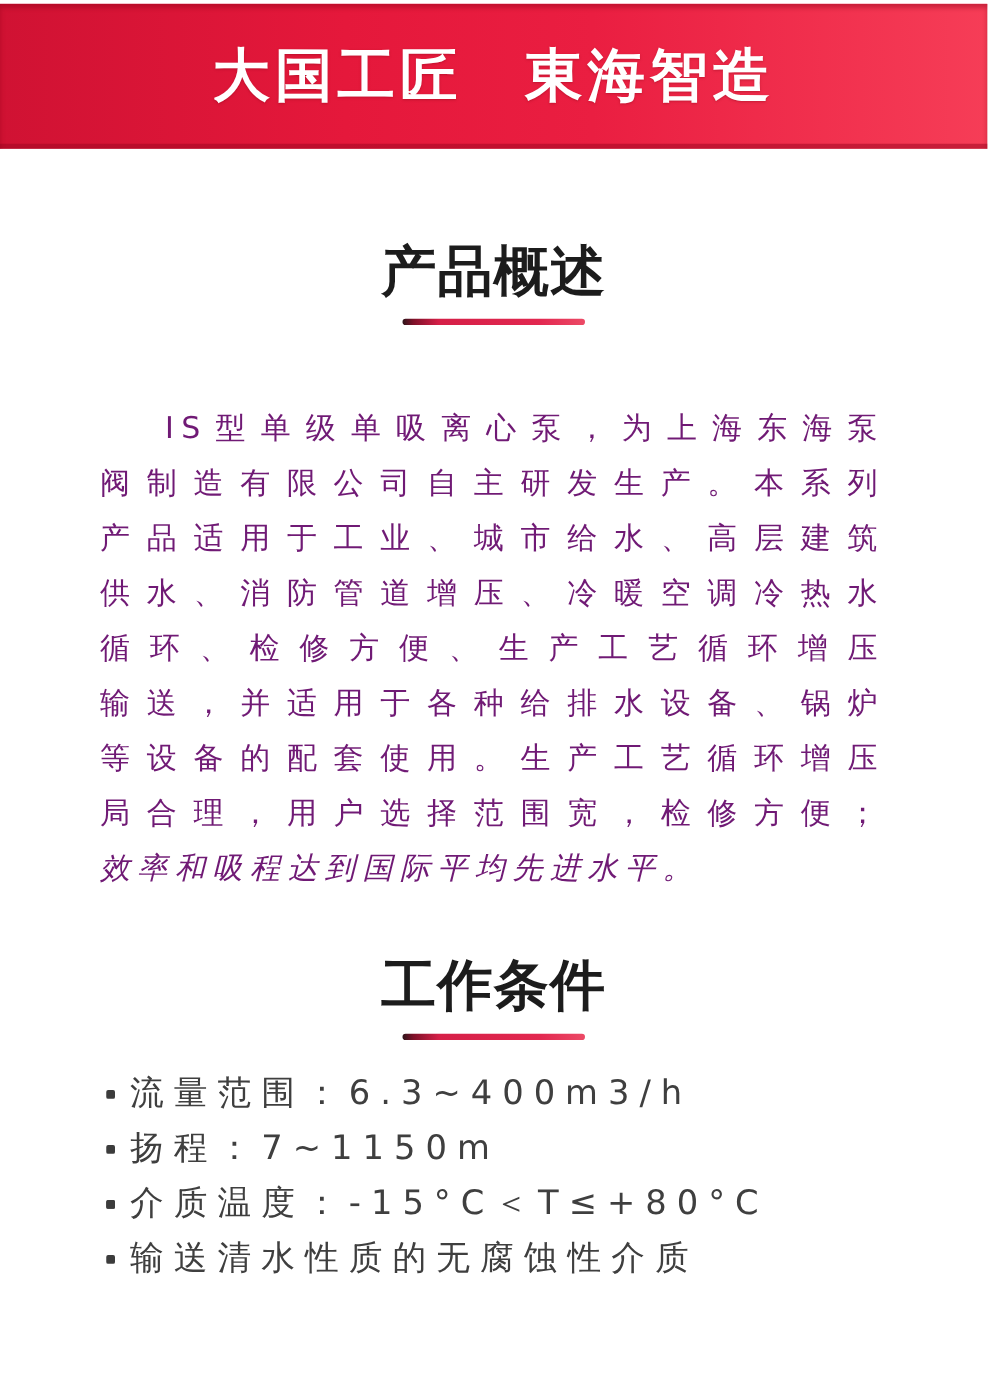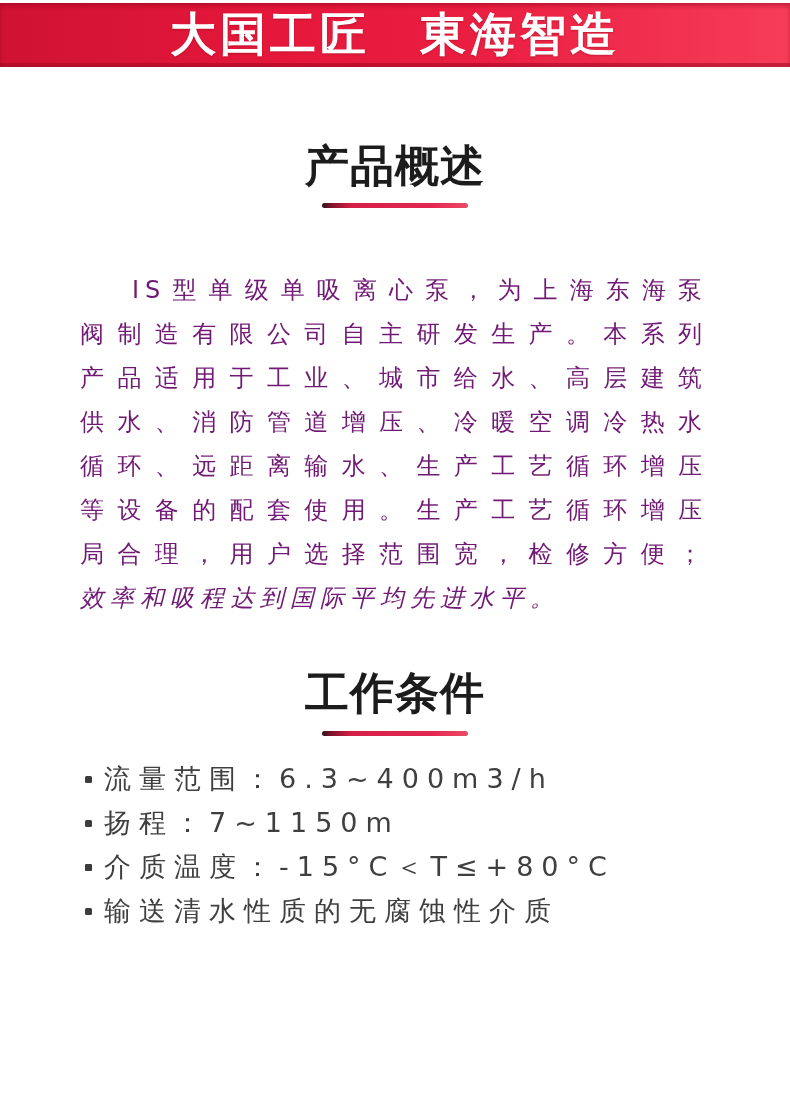--- a/index.html
+++ b/index.html
@@ -10,21 +10,21 @@
     width: 790px;
     height: 1114px;
     background: #ffffff;
     font-family: "DejaVu Sans", "Liberation Sans", sans-serif;
     overflow: hidden;
   }
 
   
   .banner {
     margin-top: 3px;
-    height: 64px;
+    height: 116px;
     display: flex;
     align-items: center;
     justify-content: center;
     background: linear-gradient(90deg, #d01233 0%, #e5183b 35%, #ea1e41 60%, #f63d57 100%);
     box-shadow: inset 0 3px 4px rgba(140, 0, 25, 0.45),
                 inset 0 -4px 0 rgba(160, 8, 35, 0.55);
   }
   .banner-title {
     color: #ffffff;
     font-size: 46px;
@@ -106,21 +106,22 @@
 
 <section>
   <h2 class="section-title title-overview">产品概述</h2>
   <div class="title-underline"></div>
 
   <div class="paragraph">
     <div class="para-line">IS型单级单吸离心泵，为上海东海泵</div>
     <div class="para-line">阀制造有限公司自主研发生产。本系列</div>
     <div class="para-line">产品适用于工业、城市给水、高层建筑</div>
     <div class="para-line">供水、消防管道增压、冷暖空调冷热水</div>
-    <div class="para-line">循环、远距离输水、生产工艺循环增压</div>
+    <div class="para-line">循环、检修方便、生产工艺循环增压</div>
+    <div class="para-line">输送，并适用于各种给排水设备、锅炉</div>
     <div class="para-line">等设备的配套使用。生产工艺循环增压</div>
     <div class="para-line">局合理，用户选择范围宽，检修方便；</div>
     <div class="para-line">效率和吸程达到国际平均先进水平。</div>
   </div>
 </section>
 
 <section>
   <h2 class="section-title title-conditions">工作条件</h2>
   <div class="title-underline"></div>
 

